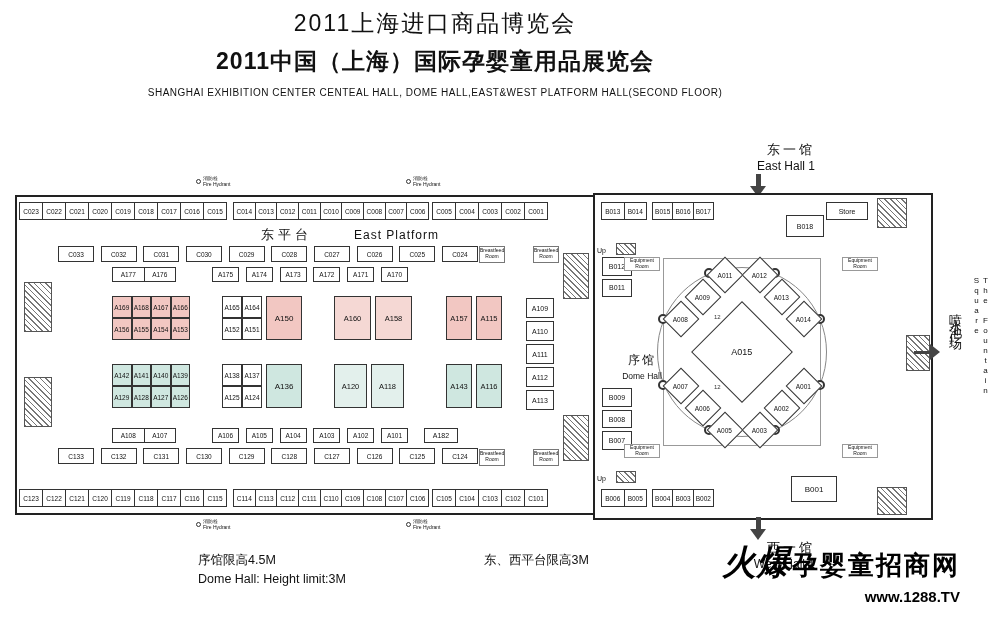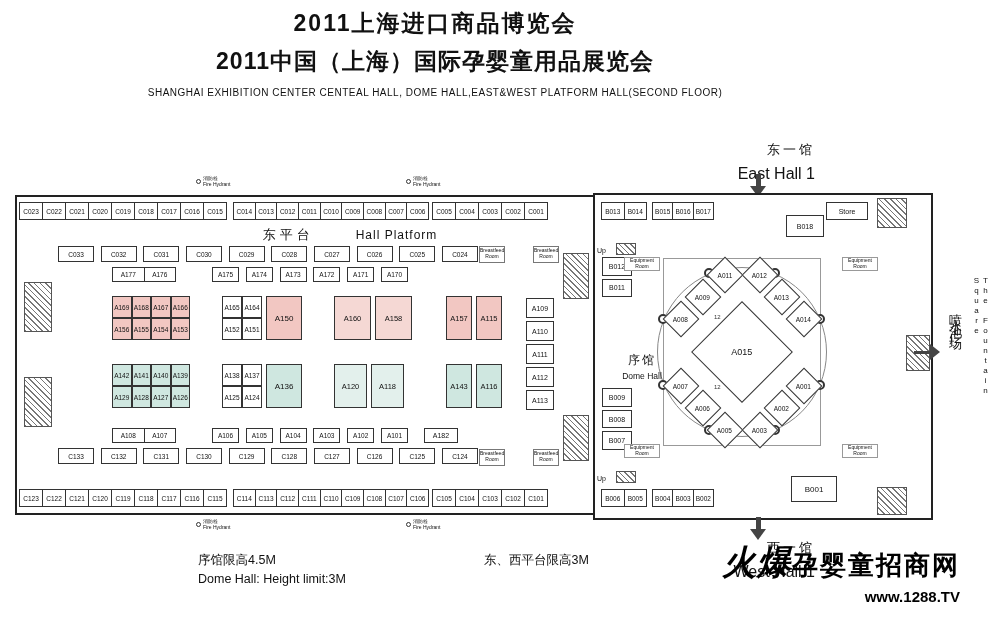--- a/index.html
+++ b/index.html
@@ -1,20 +1,20 @@
 <!DOCTYPE html>
 <html><head>
 <meta charset="utf-8">
 <style>
   *{margin:0;padding:0;box-sizing:border-box}
   html,body{width:1000px;height:632px;background:#fff;font-family:"Liberation Sans",sans-serif;color:#111;overflow:hidden}
   .page{position:relative;width:1000px;height:632px;background:#fff}
   
   .titles{position:absolute;left:25px;top:8px;width:820px;text-align:center}
-  .t1{font-size:23px;font-weight:bold;letter-spacing:2px}
+  .t1{font-size:23px;font-weight:normal;letter-spacing:2px}
   .t2{font-size:23px;font-weight:bold;letter-spacing:1px;margin-top:7px}
   .t3{font-size:15px;margin-top:12px;letter-spacing:1px}
   .t4{font-size:10px;margin-top:10px;letter-spacing:0.5px}
   
   .building{position:absolute;border:2px solid #222;background:#fff}
   
   .cell{border:1px solid #333;background:#fff;display:flex;align-items:center;justify-content:center;font-size:6.5px;min-width:0;white-space:nowrap;overflow:hidden}
   .cellrow{position:absolute;display:flex}
   .eq>.cell{flex:1}
   .eq>.cell+.cell{margin-left:-1px}
@@ -68,21 +68,21 @@
   .fh .dot{width:5px;height:5px;border:1px solid #333;border-radius:50%;flex:0 0 auto}
   .fh .txt{font-size:5px;line-height:1.15}
   
   .vstem{position:absolute;width:5px;background:#444}
   .tri-down{position:absolute;width:0;height:0;border-left:8px solid transparent;border-right:8px solid transparent;border-top:11px solid #444}
   .hstem{position:absolute;height:3px;background:#444}
   .tri-right{position:absolute;width:0;height:0;border-top:8px solid transparent;border-bottom:8px solid transparent;border-left:10px solid #444}
   
   .exit{position:absolute;text-align:right}
   .exit .cn{font-size:13px;letter-spacing:3px}
-  .exit .en{font-size:16px;margin-top:6px}
+  .exit .en{font-size:12px;margin-top:0}
   
   .vtext-cn{position:absolute;writing-mode:vertical-rl;font-size:13px;letter-spacing:6px}
   .vtext-en{position:absolute;writing-mode:vertical-rl;text-orientation:upright;font-size:8px;letter-spacing:1px}
   
   .note{position:absolute;font-size:12.5px;line-height:1.5}
   
   .wm{position:absolute;right:40px;top:540px;text-align:right;color:#000000}
   .wm .flame{font-size:34px;font-weight:bold;font-style:italic;letter-spacing:1px}
   .wm .rest{font-size:26px;font-weight:bold;letter-spacing:2px}
   .wm .url{font-size:15px;font-weight:bold;margin-top:2px}
@@ -170,21 +170,21 @@
 
   <div class="cell">C005</div>
       <div class="cell">C004</div>
       <div class="cell">C003</div>
       <div class="cell">C002</div>
       <div class="cell">C001</div>
     </div>
 
   <div class="plat" style="left:130px;top:227px;width:440px;height:16px">
     <span class="cn">东平台</span>
-    <span class="en">Hall  Platform</span>
+    <span class="en">East  Platform</span>
   </div>
 
   <div class="cellrow sp w36" style="left:58px;top:246px;width:420px;height:16px">
 
   <div class="cell">C033</div>
       <div class="cell">C032</div>
       <div class="cell">C031</div>
       <div class="cell">C030</div>
       <div class="cell">C029</div>
       <div class="cell">C028</div>

